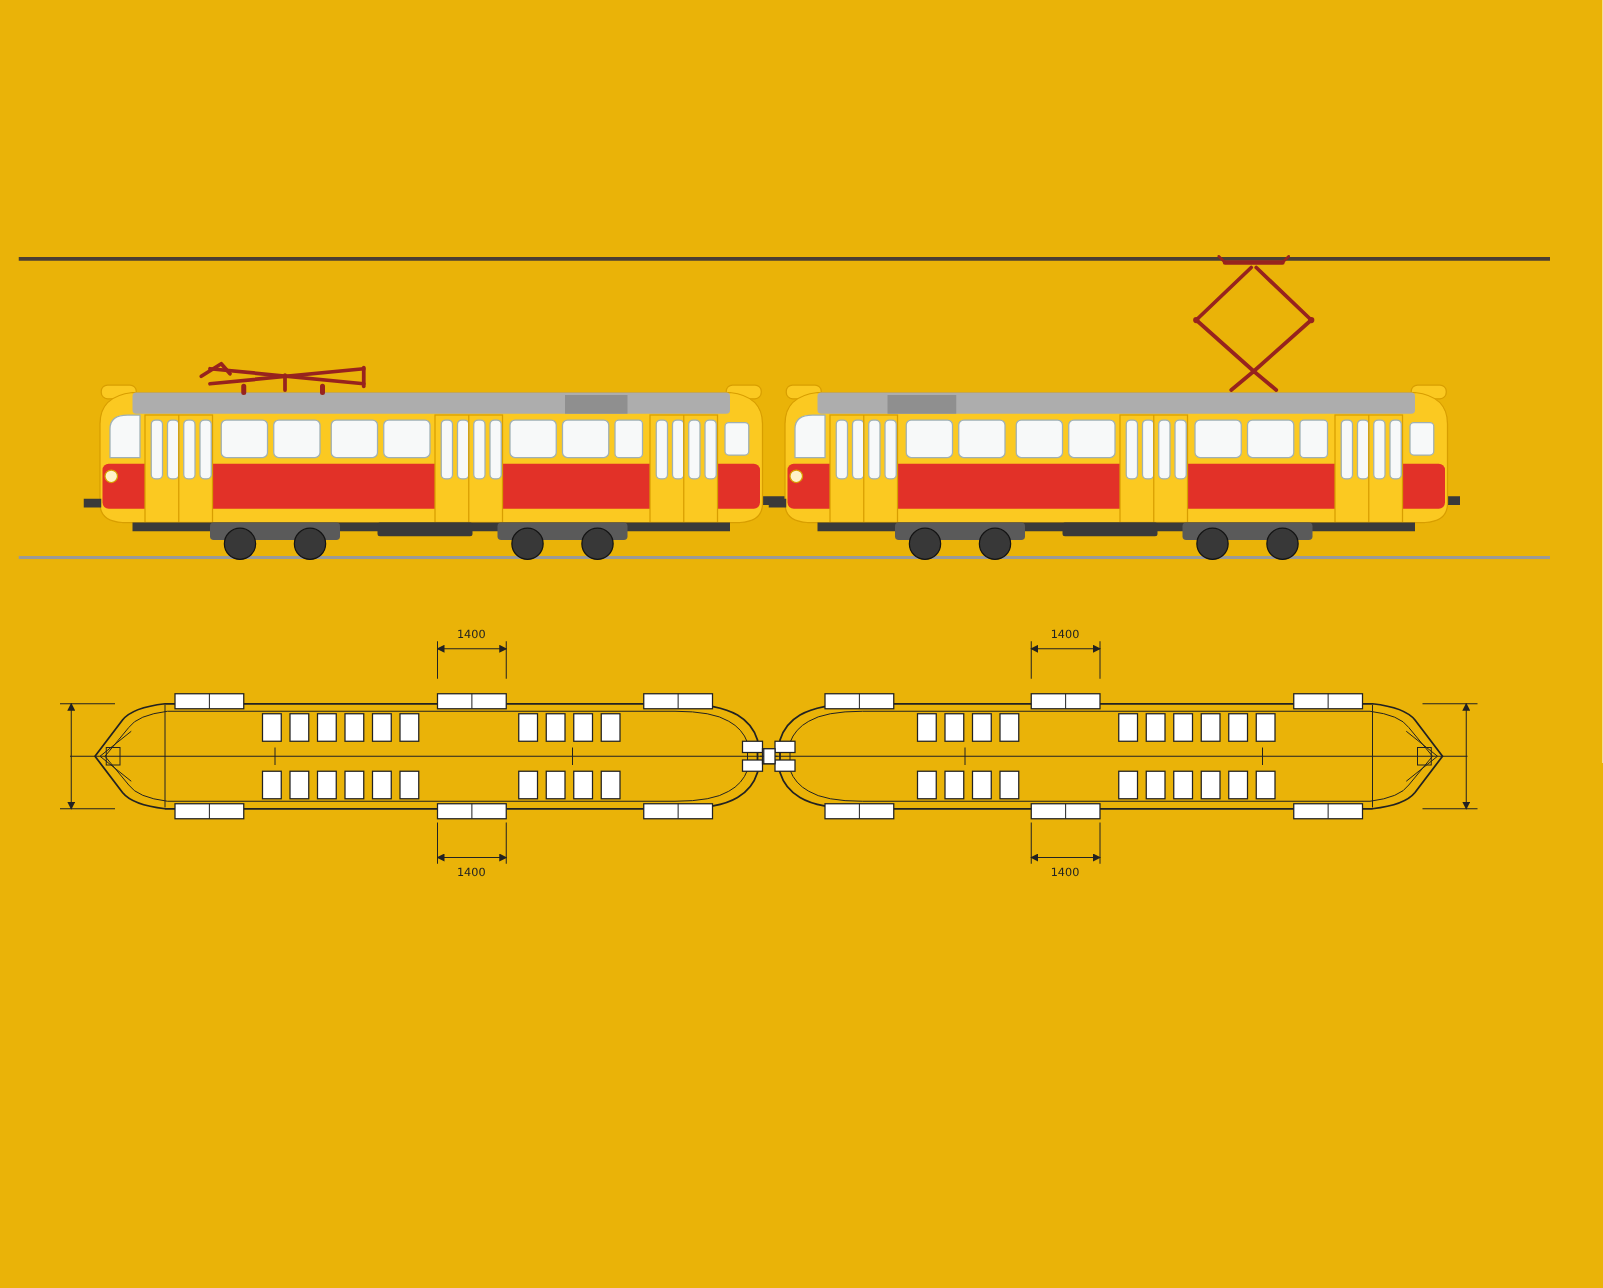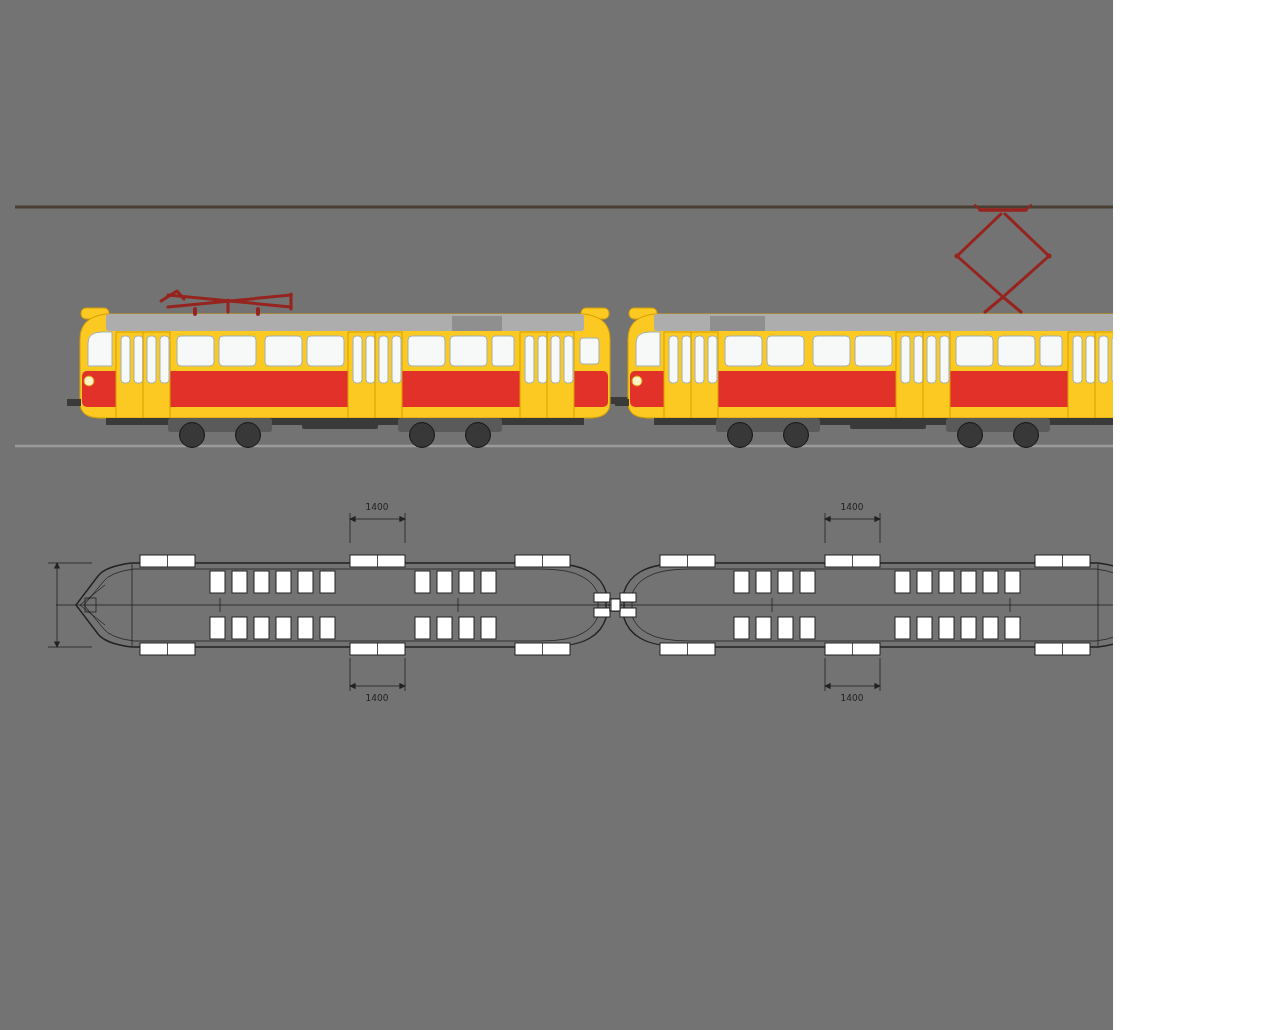--- a/index.html
+++ b/index.html
@@ -1,16 +1,16 @@
 <!DOCTYPE html>
 <html style="--body_yellow: #FBC921; --body_trim: #D89E00; --band_red: #E23128; --roof_gray: #ADADAD; --dest_gray: #8F8F8F; --window_white: #F7F9F9; --window_frame: #9FB0B5; --underframe_dark: #3A3A3A; --bogie_gray: #5A5A5A; --wheel_dark: #383838; --headlight: #FFF3C9; --pantograph_red: #97231E; --wire_brown: #4A3E33; --ground_gray: #9A9A9A; --plan_line: #222222;"><head>
 <meta charset="utf-8">
 <style>
   html,body{margin:0;padding:0;background:#fff;}
-  .stage{position:relative;width:1113px;height:1030px;background:#737373;overflow:hidden;
+  .stage{position:relative;width:1282px;height:1030px;background:#eab308;overflow:hidden;
          font-family:"DejaVu Sans", sans-serif;}
   svg{display:block;}
   .wire{stroke:var(--wire_brown,#4A3E33);stroke-width:3;}
   .groundline{stroke:var(--ground_gray,#9A9A9A);stroke-width:2.5;}
   .body-yellow{fill:var(--body_yellow,#FBC921);stroke:var(--body_trim,#D89E00);stroke-width:1;}
   .horn{fill:var(--body_yellow,#FBC921);stroke:var(--body_trim,#D89E00);stroke-width:1;}
   .roof{fill:var(--roof_gray,#ADADAD);}
   .dest{fill:var(--dest_gray,#8F8F8F);}
   .red-band{fill:var(--band_red,#E23128);}
   .win{fill:var(--window_white,#F7F9F9);stroke:var(--window_frame,#9FB0B5);stroke-width:1;}

